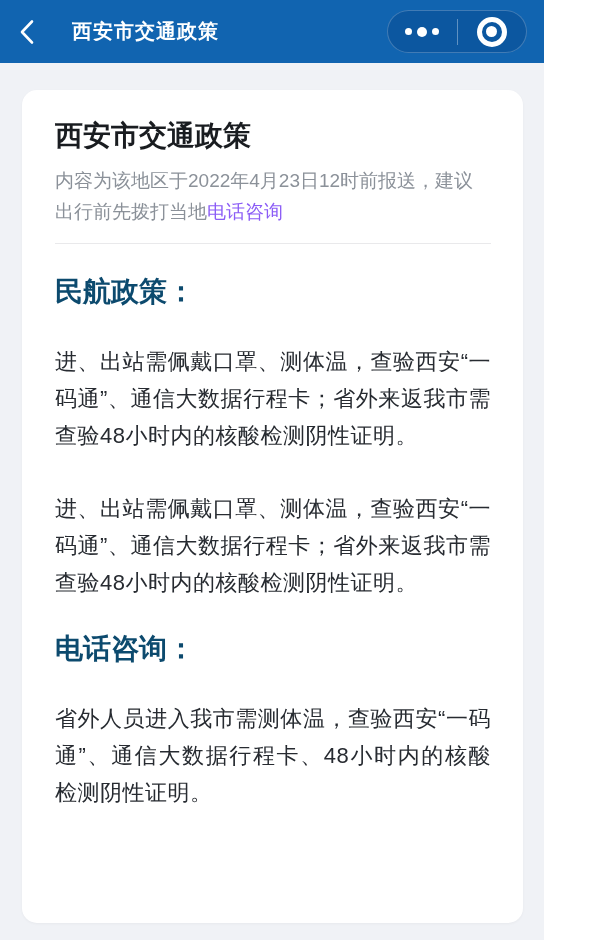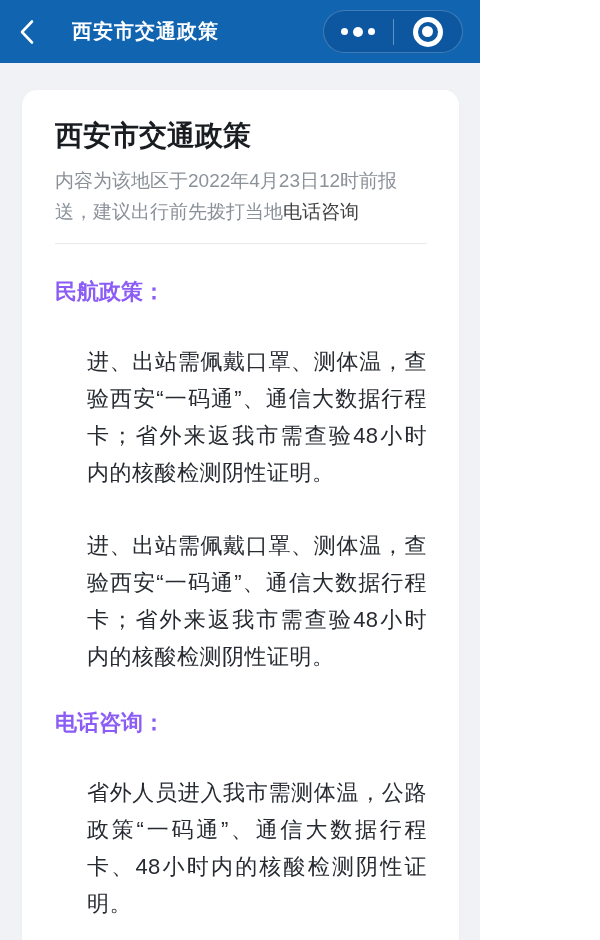--- a/index.html
+++ b/index.html
@@ -1,21 +1,21 @@
 <!DOCTYPE html>
 <html><head>
 <meta charset="utf-8">
 <style>
   * { margin: 0; padding: 0; box-sizing: border-box; }
   html, body { width: 600px; }
   body { font-family: "Liberation Sans", "DejaVu Sans", sans-serif; }
 
   .screen {
     position: relative;
-    width: 480px;
+    width: 544px;
     height: 940px;
     background: #f0f2f6;
     overflow: hidden;
   }
 
   
   .navbar {
     position: relative;
     height: 63px;
     background: #1164b0;
@@ -100,45 +100,44 @@
     font-weight: 700;
     color: #191c20;
   }
   .subtitle {
     margin-top: 11px;
     font-size: 19px;
     line-height: 31px;
     color: #8b9199;
   }
   .subtitle a {
-    color: #404040;
+    color: #8b5cf6;
     text-decoration: none;
     cursor: pointer;
   }
   .rule {
     border: none;
     border-top: 1px solid #e9e9eb;
     margin-top: 16px;
   }
   .section-heading {
-    font-size: 22px;
+    font-size: 28px;
     line-height: 30px;
     font-weight: 700;
-    color: #8b5cf6;
+    color: #0c4a6e;
     margin-top: 33px;
   }
   .section-body {
     font-size: 22px;
     line-height: 37px;
     color: #272b31;
     margin-top: 36px;
     margin-bottom: 30px;
     text-align: justify;
     letter-spacing: 0.5px;
-    margin-left: 32px;
   }
 </style>
 </head>
 <body>
 
 <div class="screen">
 
   <header class="navbar">
     <div class="back-btn">
       <span>
@@ -181,19 +180,19 @@
         <h2 class="section-heading">民航政策：</h2>
         <p class="section-body">进、出站需佩戴口罩、测体温，查验西安“一码通”、通信大数据行程卡；省外来返我市需查验48小时内的核酸检测阴性证明。</p>
       </section>
 
       <section>
         <p class="section-body">进、出站需佩戴口罩、测体温，查验西安“一码通”、通信大数据行程卡；省外来返我市需查验48小时内的核酸检测阴性证明。</p>
       </section>
 
       <section>
         <h2 class="section-heading">电话咨询：</h2>
-        <p class="section-body">省外人员进入我市需测体温，公路政策“一码通”、通信大数据行程卡、48小时内的核酸检测阴性证明。</p>
+        <p class="section-body">省外人员进入我市需测体温，查验西安“一码通”、通信大数据行程卡、48小时内的核酸检测阴性证明。</p>
       </section>
 
     </article>
   </main>
 
 </div>
 
 </body></html>

